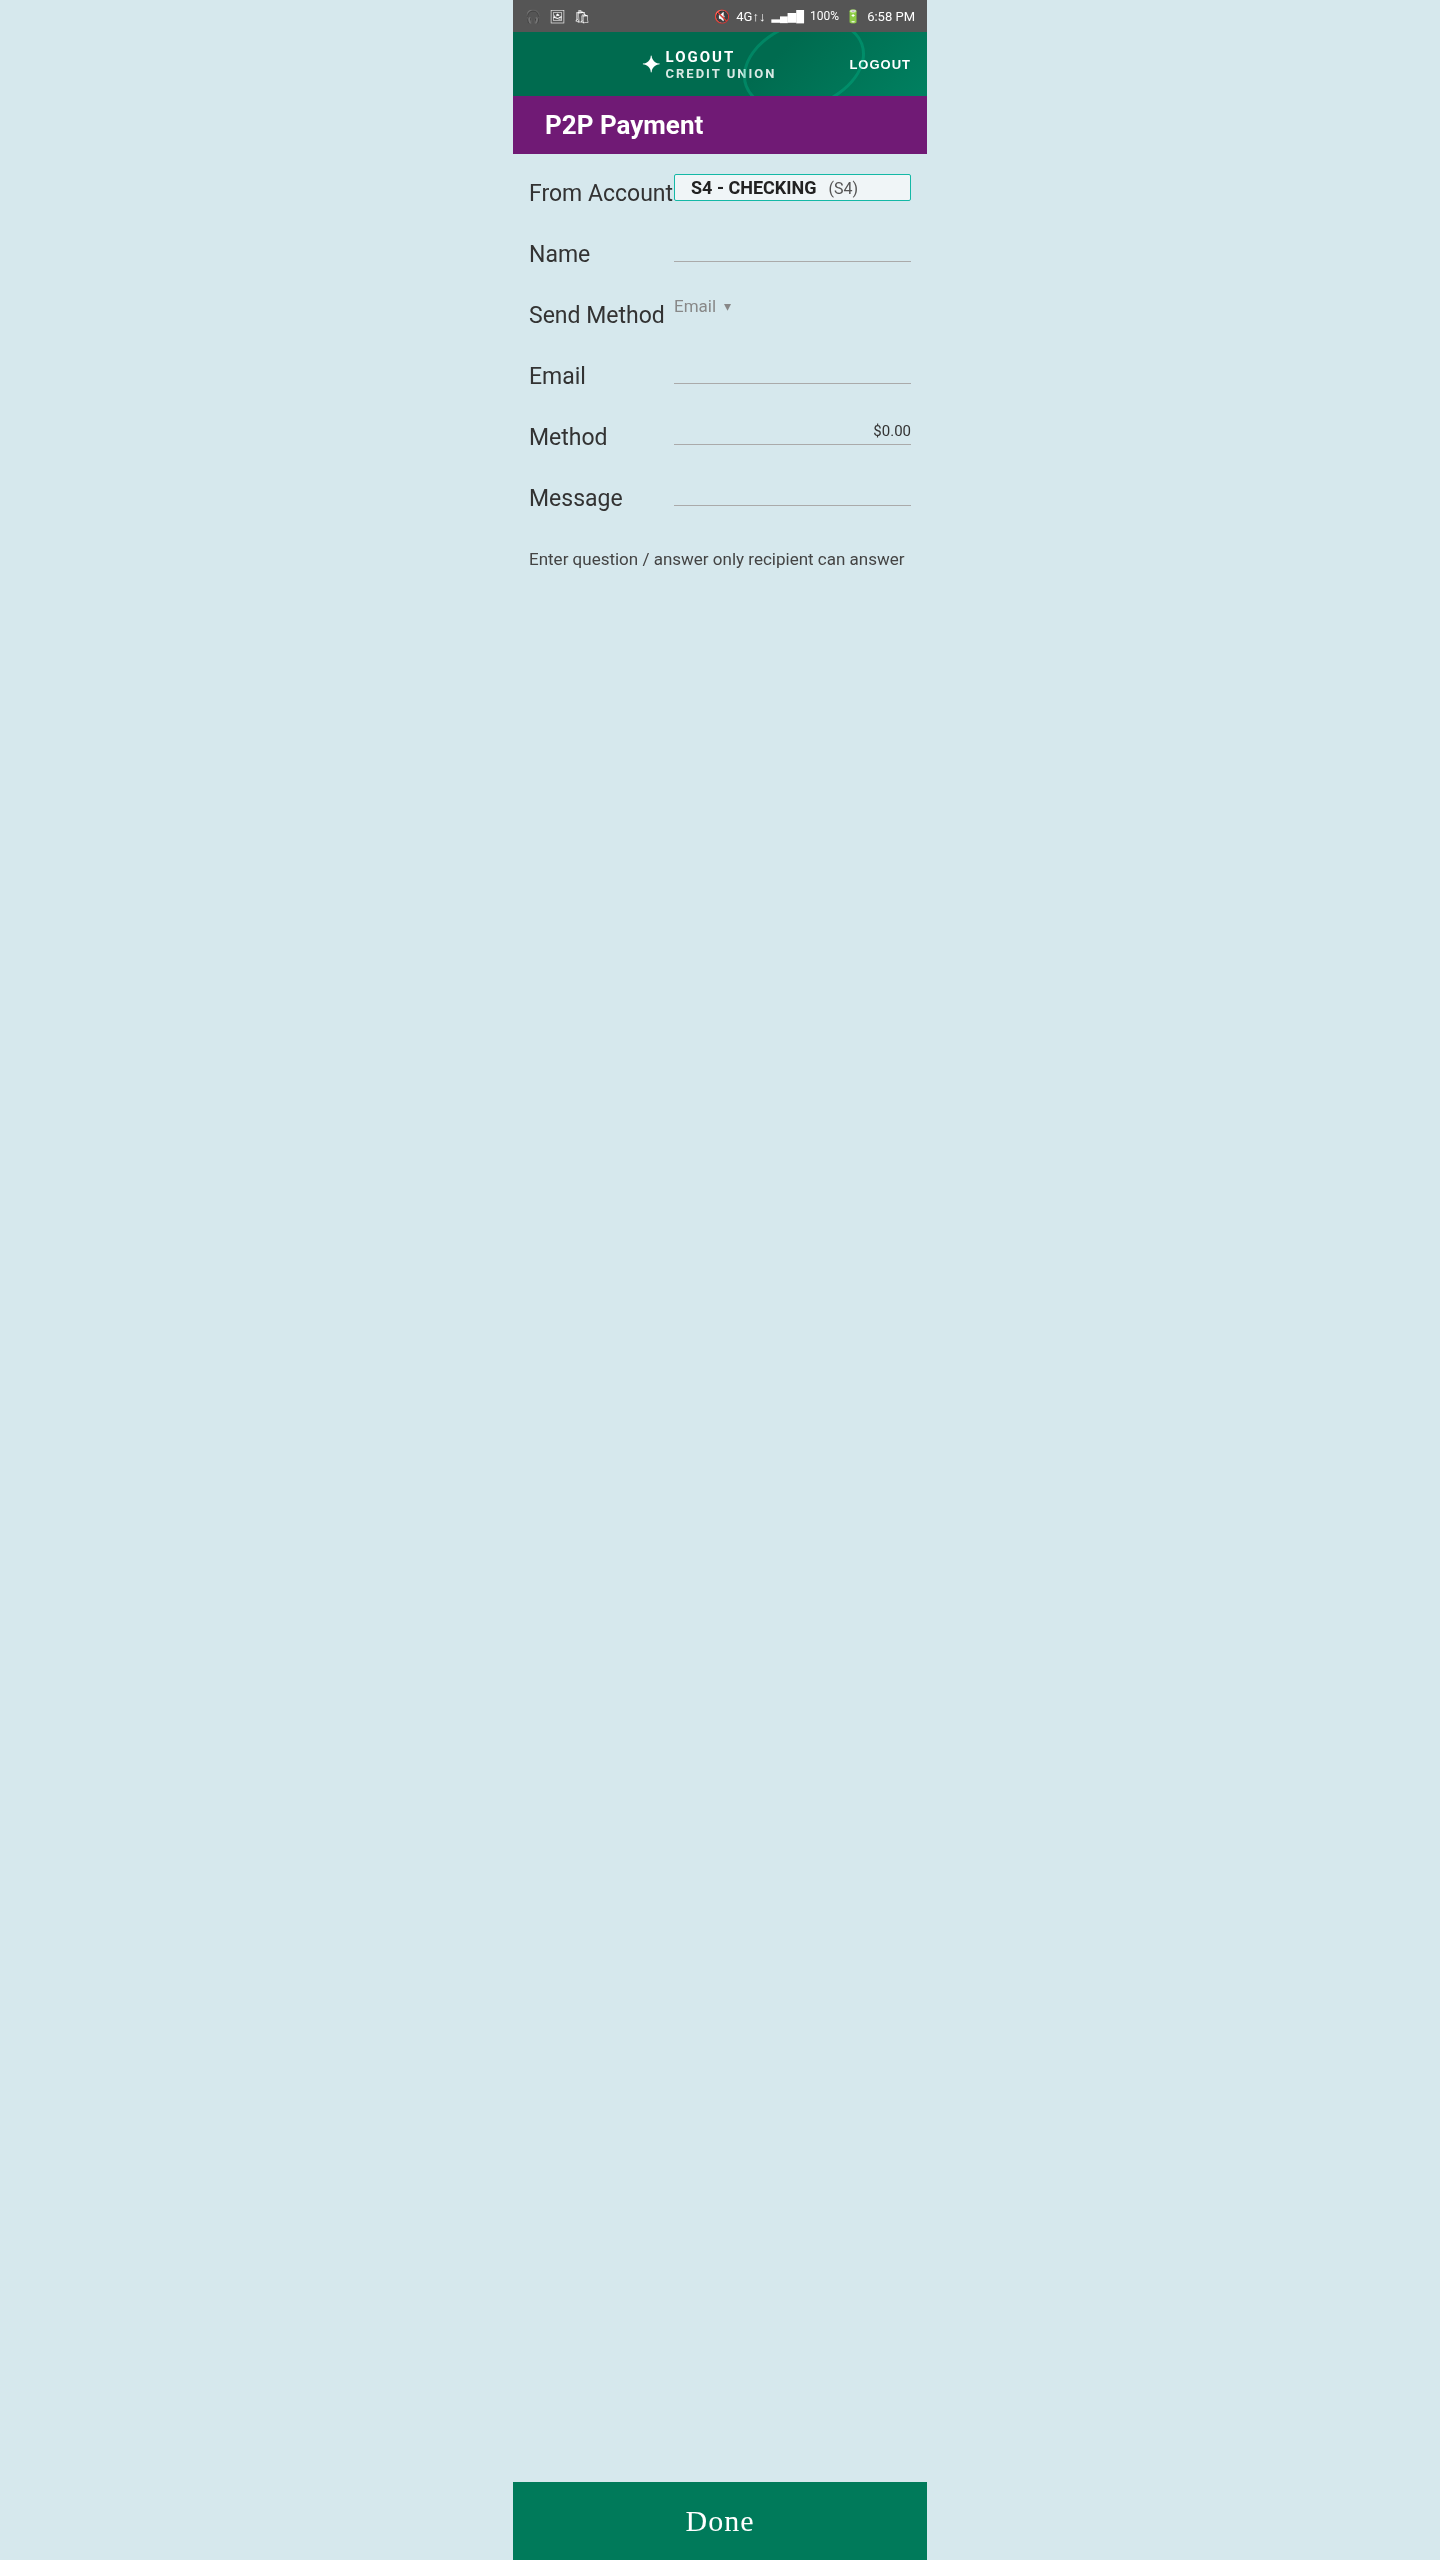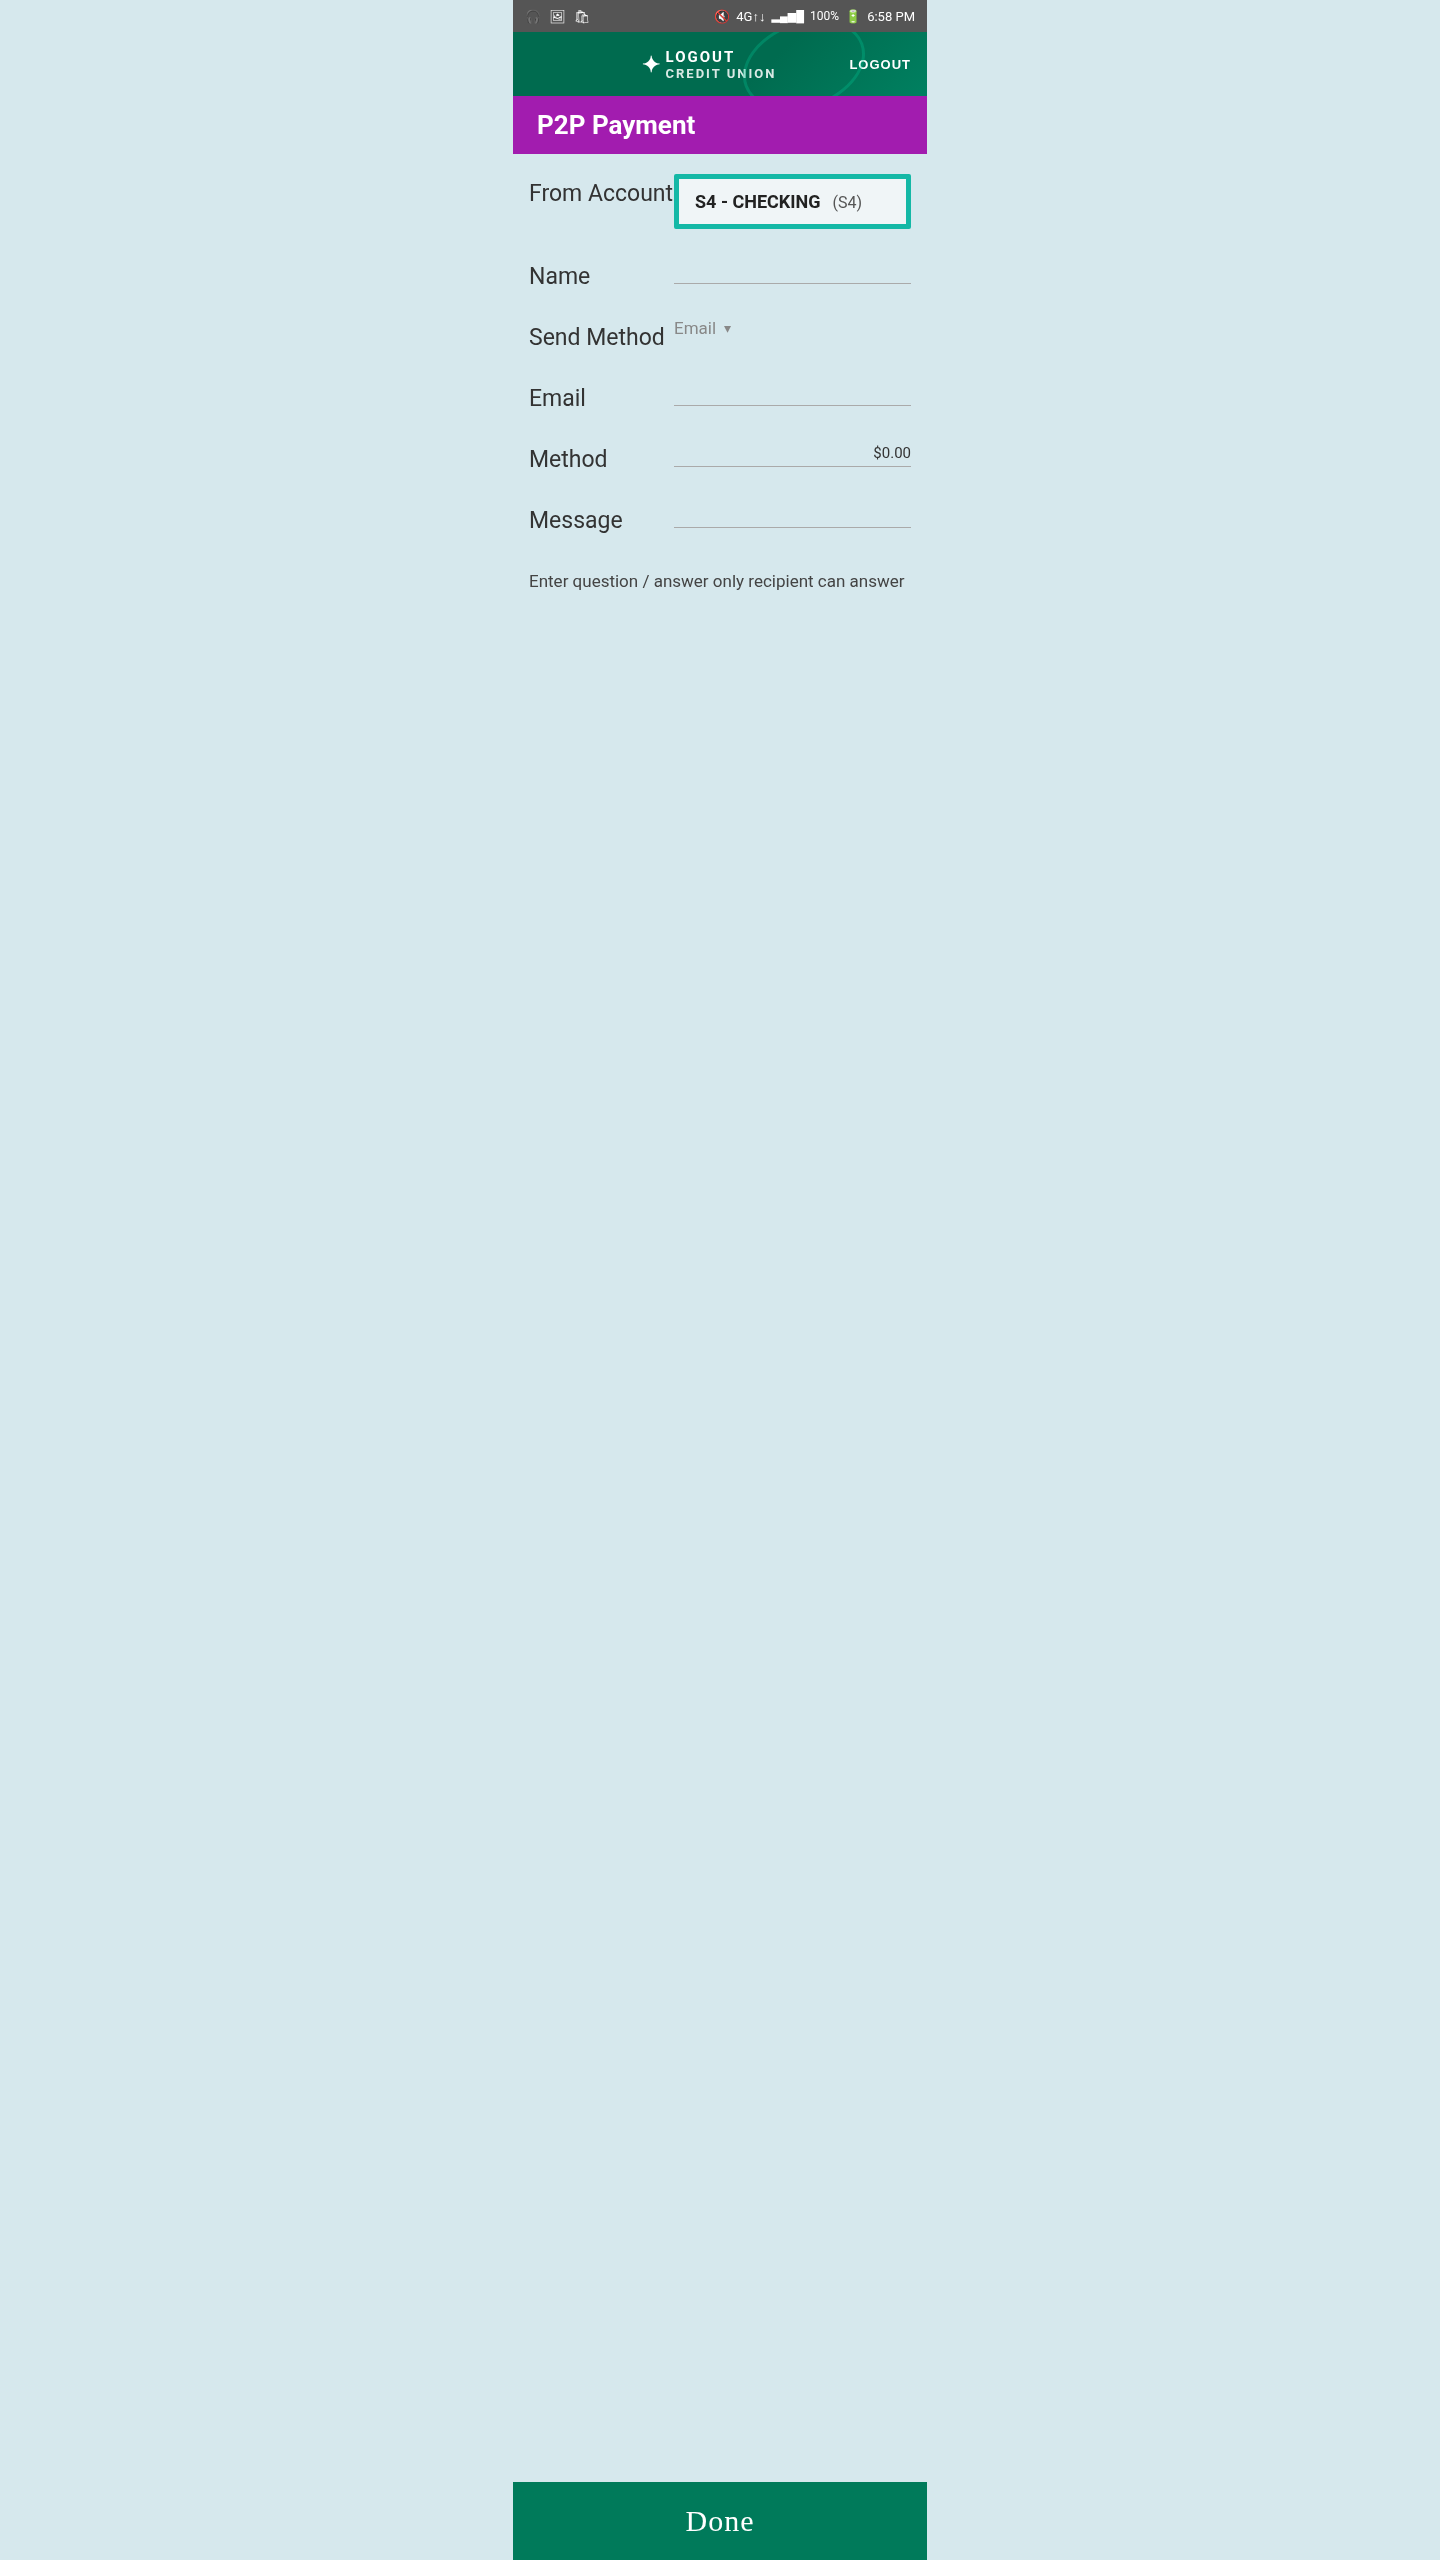--- a/index.html
+++ b/index.html
@@ -89,22 +89,22 @@
       font-size: 13px;
       font-weight: bold;
       letter-spacing: 1px;
       background: none;
       border: none;
       cursor: pointer;
     }
 
     
     .page-title-bar {
-      background: #a21caf;
-      padding: 14px 24px;
+      background: #701a75;
+      padding: 14px 32px;
     }
 
     .page-title {
       color: white;
       font-size: 26px;
       font-weight: bold;
     }
 
     
     .form-area {
@@ -127,22 +127,22 @@
       padding-top: 6px;
     }
 
     .form-control-area {
       flex: 1;
     }
 
     
     .account-box {
       background: #f0f5f7;
-      border: 5px solid #14b8a6;
-      padding: 12px 16px;
+      border: 1px solid #14b8a6;
+      padding: 2px 16px;
       border-radius: 2px;
     }
 
     .account-name {
       font-size: 18px;
       font-weight: bold;
       color: #222;
     }
 
     .account-id {

